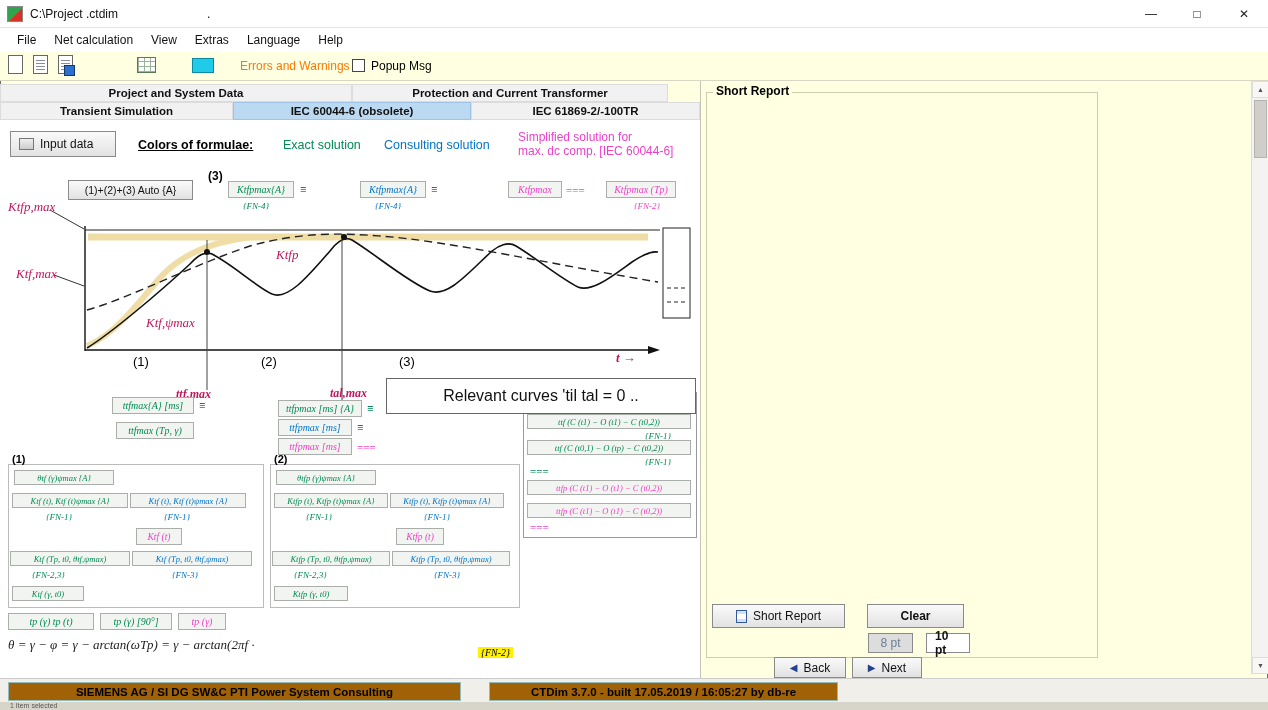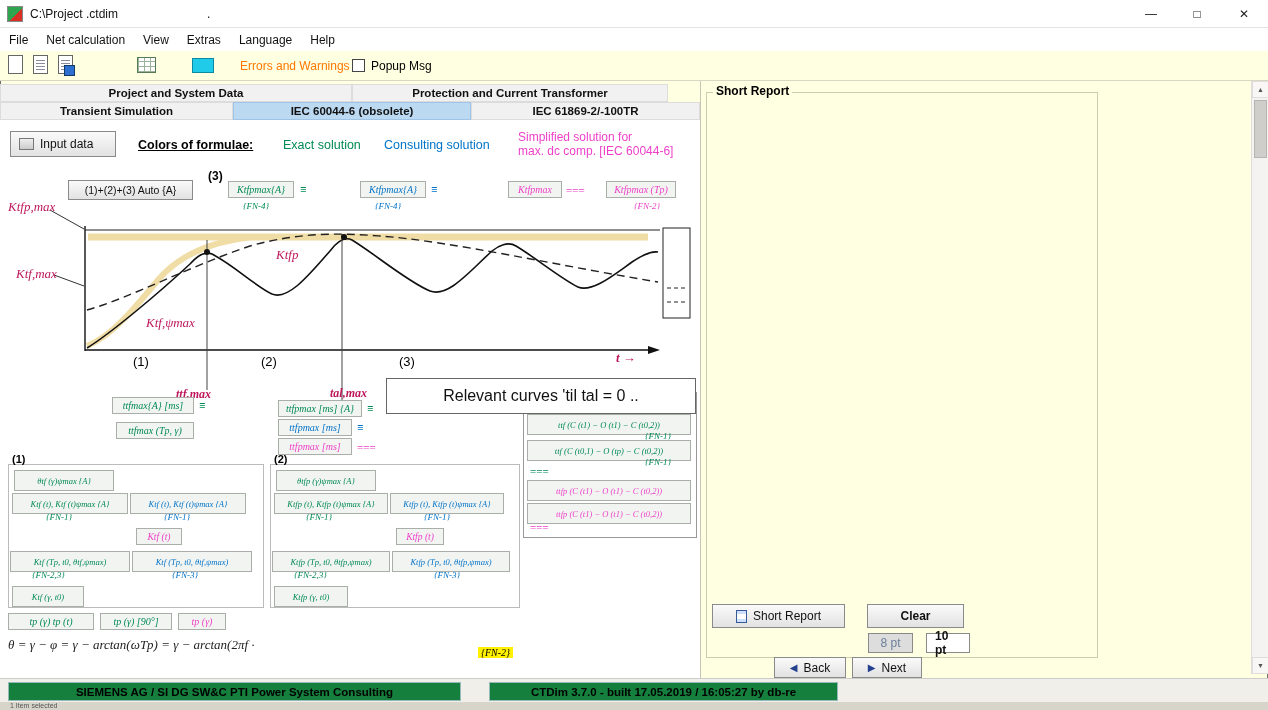--- a/index.html
+++ b/index.html
@@ -11,21 +11,21 @@
     box-shadow: inset 0 0 0 1px #707070;
   }
   .abs { position: absolute; }
   
   .titlebar { left:0; top:0; width:1268px; height:28px; background:#ffffff; border-bottom:1px solid #e4e4e4; }
   .appicon { left:7px; top:6px; width:16px; height:16px; border:1px solid #888;
     background: linear-gradient(135deg,#2EA44F 0 55%, #D93025 55% 100%); }
   .wtitle { font-size:12px; color:#111; top:7px; }
   .winbtn { top:0; width:46px; height:28px; display:flex; align-items:center; justify-content:center; font-size:12px; color:#222; cursor:default; }
   
-  .menubar { left:0; top:28px; width:1268px; height:23px; background:#ffffff; display:flex; align-items:center; }
+  .menubar { left:0; top:28px; width:1268px; height:23px; background:#ffffff; display:flex; align-items:center; padding-left:8px; }
   .menuitem { padding:3px 9px; font-size:12px; color:#111; }
   
   .toolbar { left:0; top:51px; width:1268px; height:30px; background:#FFFFE1; border-bottom:1px solid #D9D6C3; }
   .tbicon { position:absolute; width:24px; height:22px; }
   .ic-page { width:15px; height:19px; background:#fff; border:1px solid #666; position:relative; }
   .ic-page.lined::before { content:""; position:absolute; left:2px; top:4px; width:9px; height:1px; background:#8a8aa0;
     box-shadow: 0 3px 0 #8a8aa0, 0 6px 0 #8a8aa0, 0 9px 0 #8a8aa0; }
   .ic-save::after { content:""; position:absolute; right:-3px; bottom:-3px; width:9px; height:9px; background:#2D6FD1; border:1px solid #123a66; }
   .ic-grid { width:19px; height:16px; border:1px solid #567a57;
     background: repeating-linear-gradient(0deg,#9ab39a 0,#9ab39a 1px,transparent 1px,transparent 5px),
@@ -39,38 +39,38 @@
   
   .btn3d { position:absolute; display:flex; align-items:center; gap:6px; padding:0 8px;
     background:linear-gradient(#FAFAFA,#E2E2E2); border:1px solid #8a8a8a; font-size:12px; color:#111; }
   .ic-input { width:15px; height:12px; background:linear-gradient(#eee,#ccc); border:1px solid #777; }
   .ic-doc { width:11px; height:13px; background:#fff; border:1px solid #345a9a;
     box-shadow: inset 0 3px 0 #cfe0ff, inset 0 -3px 0 #cfe0ff; }
   
   .fbox { position:absolute; z-index:5; display:flex; align-items:center; justify-content:center;
     height:17px; padding:0 3px; border:1px solid #A9AEA9; background:#F2F4F1;
     font-family:"Liberation Serif", serif; font-style:italic; font-size:10px; white-space:nowrap; }
-  .fbox.small { height:21px; font-size:8.5px; }
+  .fbox.small { height:15px; font-size:8.5px; }
   .green { color:#008A54; } .blue { color:#0073C8; } .mag { color:#EE3FC8; }
   .sym { position:absolute; z-index:5; font-family:"Liberation Serif", serif; font-size:11px; font-weight:bold; }
   .fn  { position:absolute; z-index:5; font-family:"Liberation Serif", serif; font-style:italic; font-size:9px; }
   .mathlabel { font-family:"Liberation Serif", serif; font-style:italic; color:#be185d; }
   .overlay { background:#fff; border:1px solid #666; display:flex; align-items:center; justify-content:center;
     font-size:16px; color:#111; z-index:6; }
   .equation { font-family:"Liberation Serif", serif; font-style:italic; font-size:13px; color:#222; }
   .hl { background:#FFF100; font-family:"Liberation Serif", serif; font-style:italic; font-size:10px; padding:0 3px; z-index:5; }
   
   .report-text { background:#fff; border:1px solid #8a8a8a; font-family:"DejaVu Sans Mono", monospace;
     font-size:10px; color:#333; padding:6px 8px; }
   
   .scrollbtn { position:absolute; left:0; width:17px; height:17px; display:flex; align-items:center; justify-content:center;
     font-size:7px; color:#555; background:#F8F7F5; border:1px solid #DFDEDC; }
   .scrollthumb { position:absolute; left:2px; width:13px; height:58px; background:#CFCECB; border:1px solid #B5B4B0; }
   
-  .cyanbox { position:absolute; top:3px; height:19px; background:#15803d; border:1px solid #93B9B9;
+  .cyanbox { position:absolute; top:3px; height:19px; background:#a16207; border:1px solid #93B9B9;
     font-weight:bold; font-size:11.5px; color:#000; display:flex; align-items:center; justify-content:center; }
 </style>
 </head>
 <body>
 
 <div class="win">
 
   <div class="abs titlebar">
     <div class="abs appicon"></div>
     <span class="abs wtitle" style="left:30px">C:\Project .ctdim</span>

